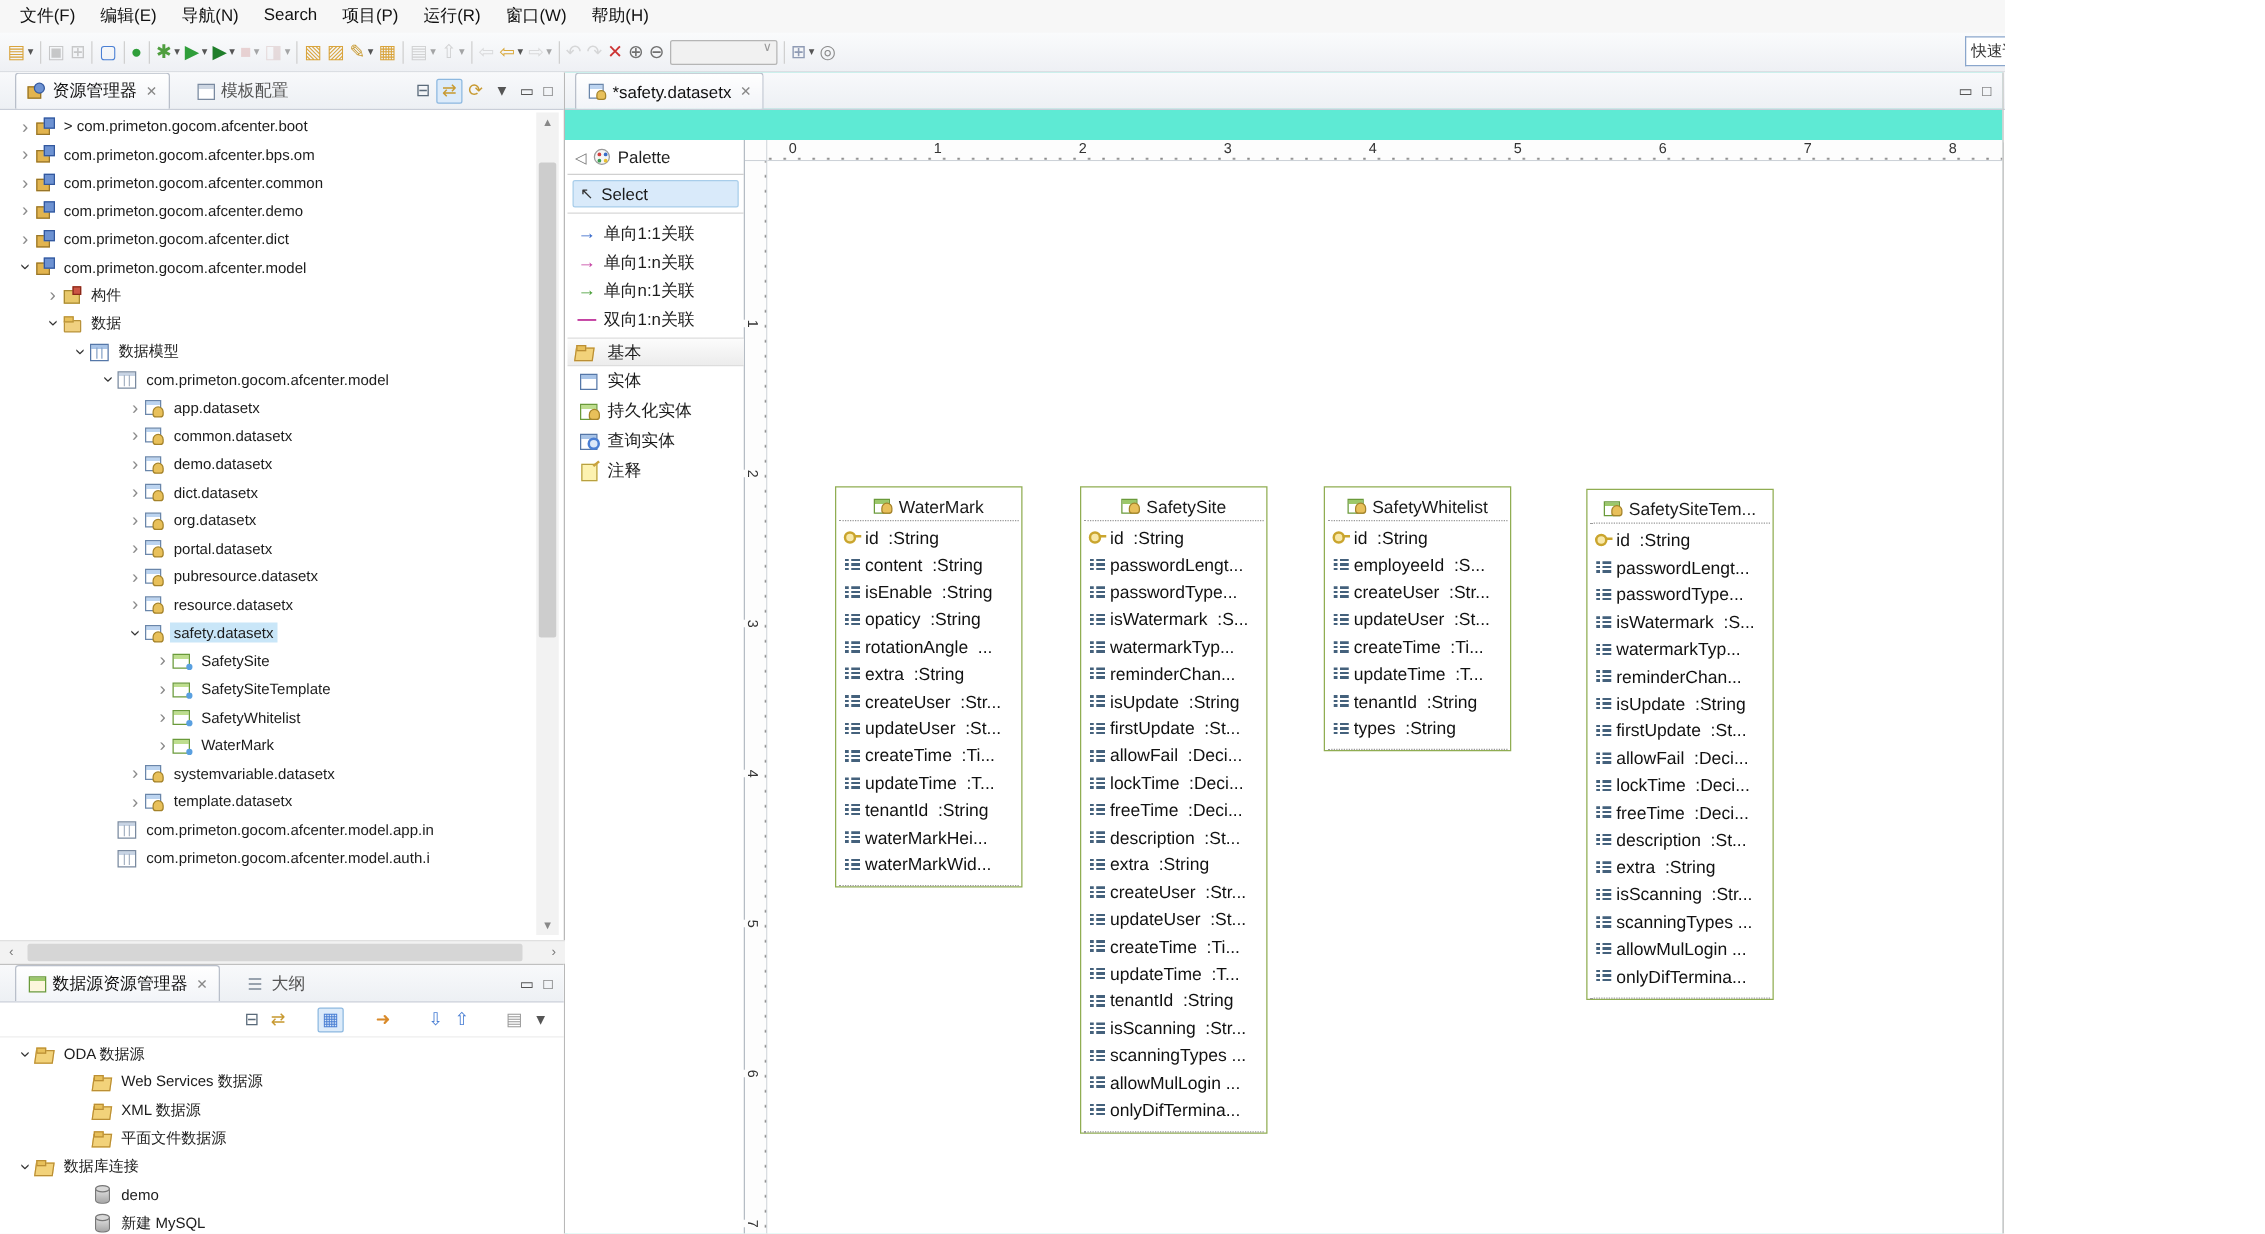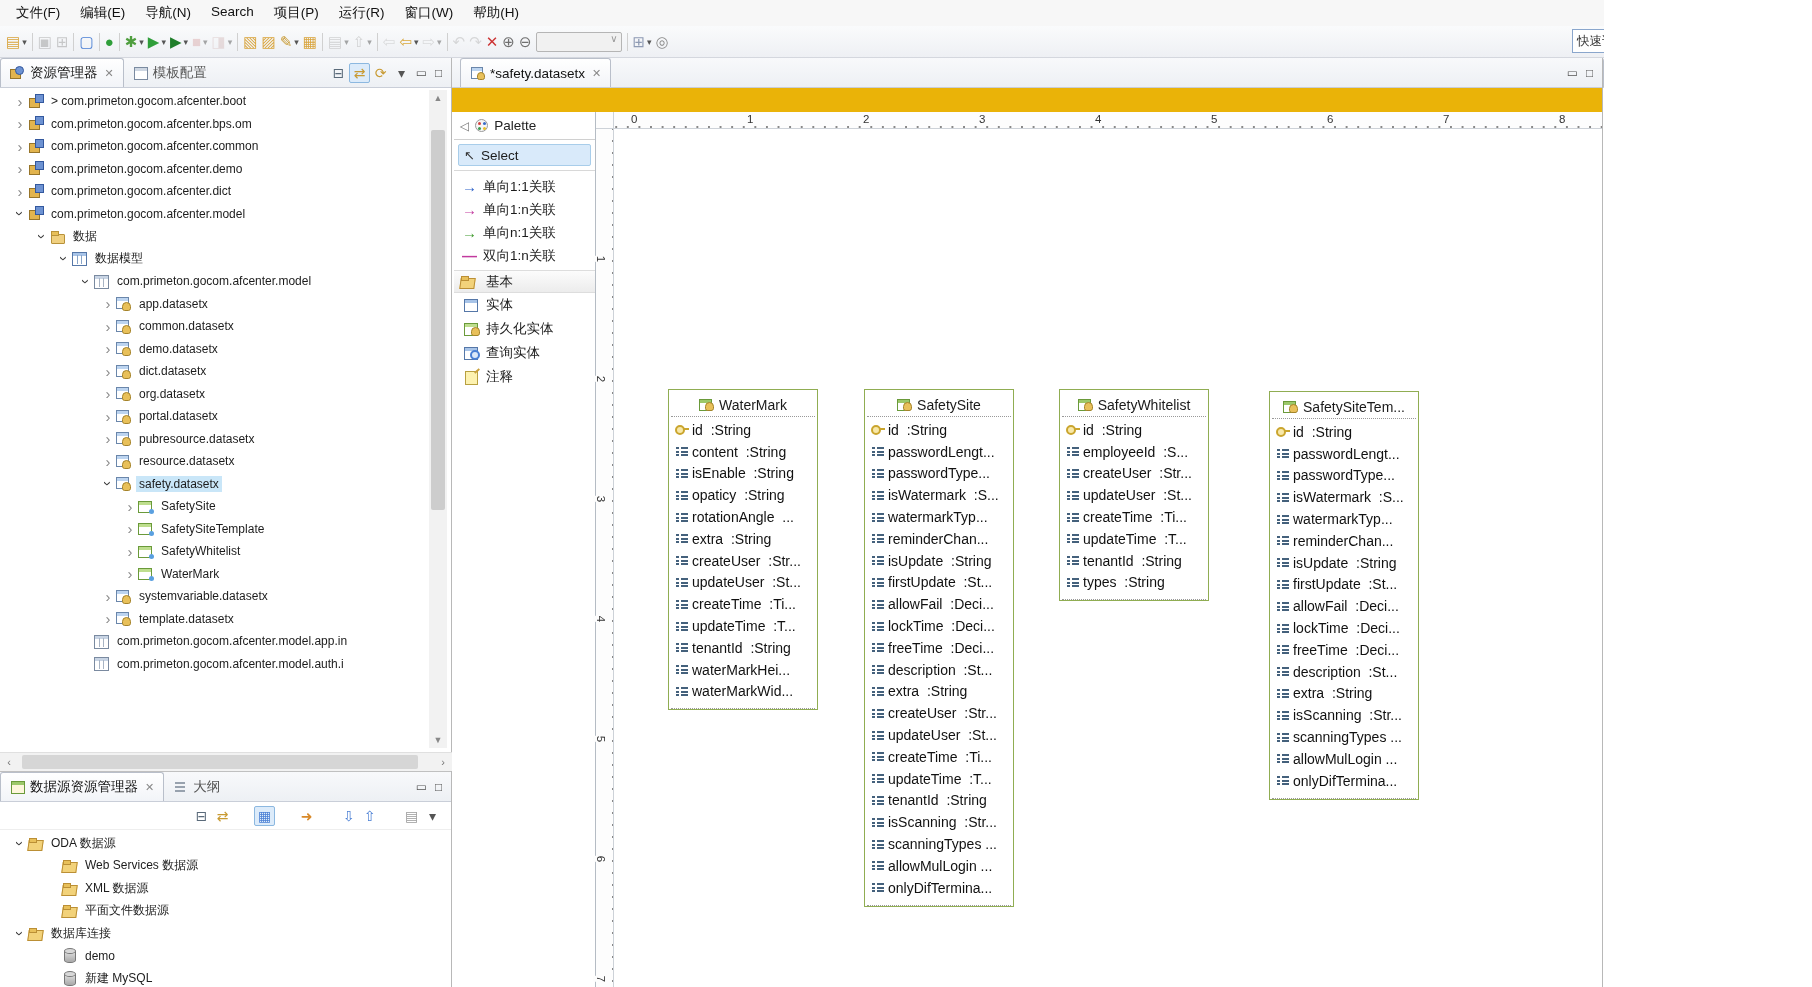--- a/index.html
+++ b/index.html
@@ -18,21 +18,21 @@
   .tbi[data-k="c"] .tglyph{width:86px;height:20px;background:#f1f1f1;border:1px solid #b5b5b5;border-radius:2px;position:relative;}
   .tbi[data-k="c"] .tglyph::after{content:"∨";position:absolute;right:3px;top:1px;font-size:10px;color:#999;}
   .tglyph{font-size:15px;line-height:1;}
   .tbi[data-dis="true"]{opacity:.5;}
   .tdrop{display:none;font-size:9px;color:#555;margin-left:2px;}
   .tdrop[data-drop="true"]{display:inline;}
   .quick-access{position:absolute;right:0;top:29px;width:32px;height:24px;background:#fff;border:1px solid #8aa6cc;border-right:none;font-size:12.5px;color:#333;line-height:22px;padding-left:4px;white-space:nowrap;overflow:hidden;}
 
   
   .vtabs{height:30px;background:linear-gradient(#f8f9fb,#edf0f4);border-bottom:1px solid #c9ced8;display:flex;align-items:stretch;position:relative;}
-  .vtab{display:flex;align-items:center;gap:5px;padding:0 9px;font-size:13.5px;color:#555;white-space:nowrap;}
+  .vtab{display:flex;align-items:center;gap:5px;padding:0 9px;font-size:13.5px;color:#555;white-space:nowrap;margin-left:12px;}
   .vtab[data-active="true"]{background:linear-gradient(#ffffff,#f2f4f8);border:1px solid #b9bfca;border-bottom:none;border-radius:3px 3px 0 0;color:#111;}
   .tclose{font-size:11px;color:#888;margin-left:2px;}
   .vtools{margin-left:auto;display:flex;align-items:center;gap:1px;padding-right:4px;}
   .vti{width:21px;height:20px;display:flex;align-items:center;justify-content:center;font-size:14px;border:1px solid transparent;border-radius:2px;}
   .vti[data-pressed="true"]{background:#dcebfa;border-color:#8cb8e0;}
   .wbtn{width:17px;height:18px;display:flex;align-items:center;justify-content:center;font-size:12px;color:#555;}
 
   
   .tabicon{width:15px;height:14px;position:relative;display:inline-block;flex:none;}
   .tabicon::before,.tabicon::after{content:"";position:absolute;}
@@ -52,21 +52,21 @@
   
   .leftcol{position:absolute;left:0;top:58px;width:452px;bottom:0;background:#fff;border-right:1px solid #b8b8b8;}
   .explorer-tree{position:absolute;left:0;top:32px;width:426px;height:658px;overflow:hidden;}
   .trow{height:22.5px;display:flex;align-items:center;white-space:nowrap;overflow:hidden;font-size:12px;}
   .trow[data-depth="0"]{padding-left:12px;}
   .trow[data-depth="1"]{padding-left:34px;}
   .trow[data-depth="2"]{padding-left:56px;}
   .trow[data-depth="3"]{padding-left:78px;}
   .trow[data-depth="4"]{padding-left:100px;}
   .trow[data-depth="5"]{padding-left:122px;}
-  .dstree .trow[data-depth="1"]{padding-left:46px;}
+  .dstree .trow[data-depth="1"]{padding-left:46px;margin-left:12px;}
   .arrow{width:16px;flex:none;text-align:center;color:#8a8a8a;font-size:15px;line-height:1;}
   .arrow[data-k="c"]::before{content:"›";}
   .arrow[data-k="e"]::before{content:"›";display:inline-block;transform:rotate(90deg);color:#333;}
   .tlabel{padding:1px 3px;}
   .trow[data-sel="true"] .tlabel{background:#c9e6f8;}
 
   
   .ticon{width:16px;height:15px;margin-right:4px;position:relative;flex:none;display:inline-block;}
   .ticon::before,.ticon::after{content:"";position:absolute;}
   .ticon[data-icon="proj"]::before{left:1px;bottom:1px;width:9px;height:8px;background:#e2b44e;border:1px solid #97752a;}
@@ -95,21 +95,21 @@
   .hscroll{position:absolute;left:0;top:694px;width:452px;height:19px;background:#f2f2f2;border-top:1px solid #e0e0e0;}
   .hscroll .sarr{position:absolute;top:0;width:18px;height:18px;color:#777;font-size:11px;text-align:center;line-height:18px;}
   .hscroll .thumb{position:absolute;left:22px;top:2px;width:396px;height:14px;background:#d6d6d6;border-radius:2px;}
 
   
   .dsview{position:absolute;left:0;top:713px;width:451px;bottom:0;background:#fff;border-top:1px solid #c0c0c0;}
   .dstoolrow{height:28px;display:flex;align-items:center;justify-content:flex-end;padding-right:8px;border-bottom:1px solid #eee;}
   .dstree{position:absolute;left:0;top:60px;width:451px;bottom:0;overflow:hidden;}
 
   
-  .editcol{position:absolute;left:452px;top:58px;width:1150px;bottom:0;background:#eab308;}
+  .editcol{position:absolute;left:452px;top:58px;width:1150px;bottom:0;background:#5eead4;}
   .breadcrumb{position:absolute;left:0;top:32px;width:100%;height:22px;background:#fff;border-bottom:1px solid #ccc;font-size:14px;color:#222;padding:2px 0 0 10px;white-space:nowrap;overflow:hidden;}
   .canvas-wrap{position:absolute;left:0;top:54px;right:0;bottom:0;background:#fff;}
 
   
   .palette{position:absolute;left:2px;top:0;bottom:0;width:142px;background:#fff;border-right:1px solid #b5bcc4;font-size:13.5px;}
   .pal-head{height:28px;display:flex;align-items:center;gap:6px;padding:0 6px;border-bottom:1px solid #d0d0d0;color:#222;}
   .pal-collapse{color:#777;font-size:12px;}
   .pal-icon{width:13px;height:13px;background:#f6f6f6;border:1px solid #999;border-radius:50%;position:relative;}
   .pal-icon::before{content:"";position:absolute;left:2px;top:2px;width:3px;height:3px;border-radius:50%;background:#d44040;box-shadow:5px 0 0 #3a6cc8,0 5px 0 #3a9a50,5px 5px 0 #e8c030;}
   .pal-select{margin:4px 4px 2px 4px;height:22px;display:flex;align-items:center;gap:6px;padding:0 5px;background:#d9eafa;border:1px solid #a8cdea;border-radius:2px;}
@@ -446,20 +446,25 @@
           <span class="ticon" data-icon="proj"></span>
           <span class="tlabel">com.primeton.gocom.afcenter.dict</span>
         </div>
 
         <div class="trow" data-depth="0">
           <span class="arrow" data-k="e"></span>
           <span class="ticon" data-icon="proj"></span>
           <span class="tlabel">com.primeton.gocom.afcenter.model</span>
         </div>
 
+        <div class="trow" data-depth="1">
+          <span class="arrow" data-k="c"></span>
+          <span class="ticon" data-icon="comp"></span>
+          <span class="tlabel">构件</span>
+        </div>
 
         <div class="trow" data-depth="1">
           <span class="arrow" data-k="e"></span>
           <span class="ticon" data-icon="fold"></span>
           <span class="tlabel">数据</span>
         </div>
 
         <div class="trow" data-depth="2">
           <span class="arrow" data-k="e"></span>
           <span class="ticon" data-icon="dmod"></span>

